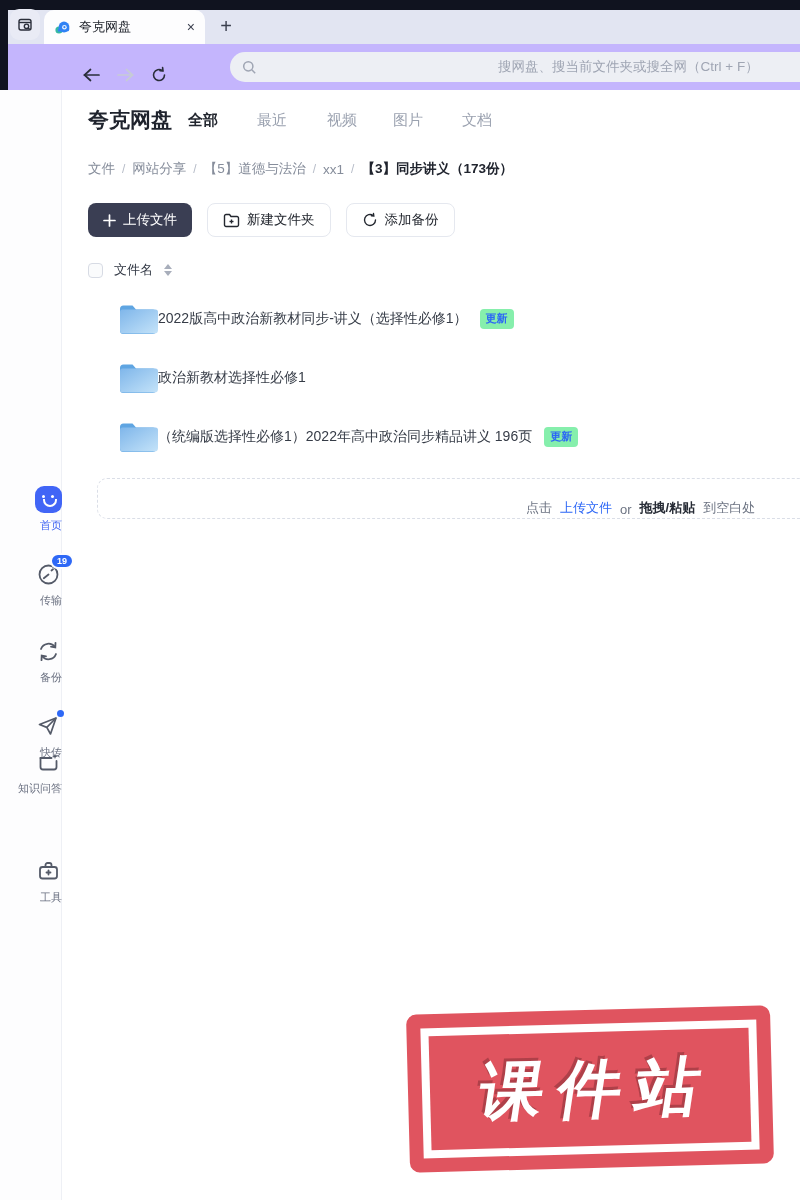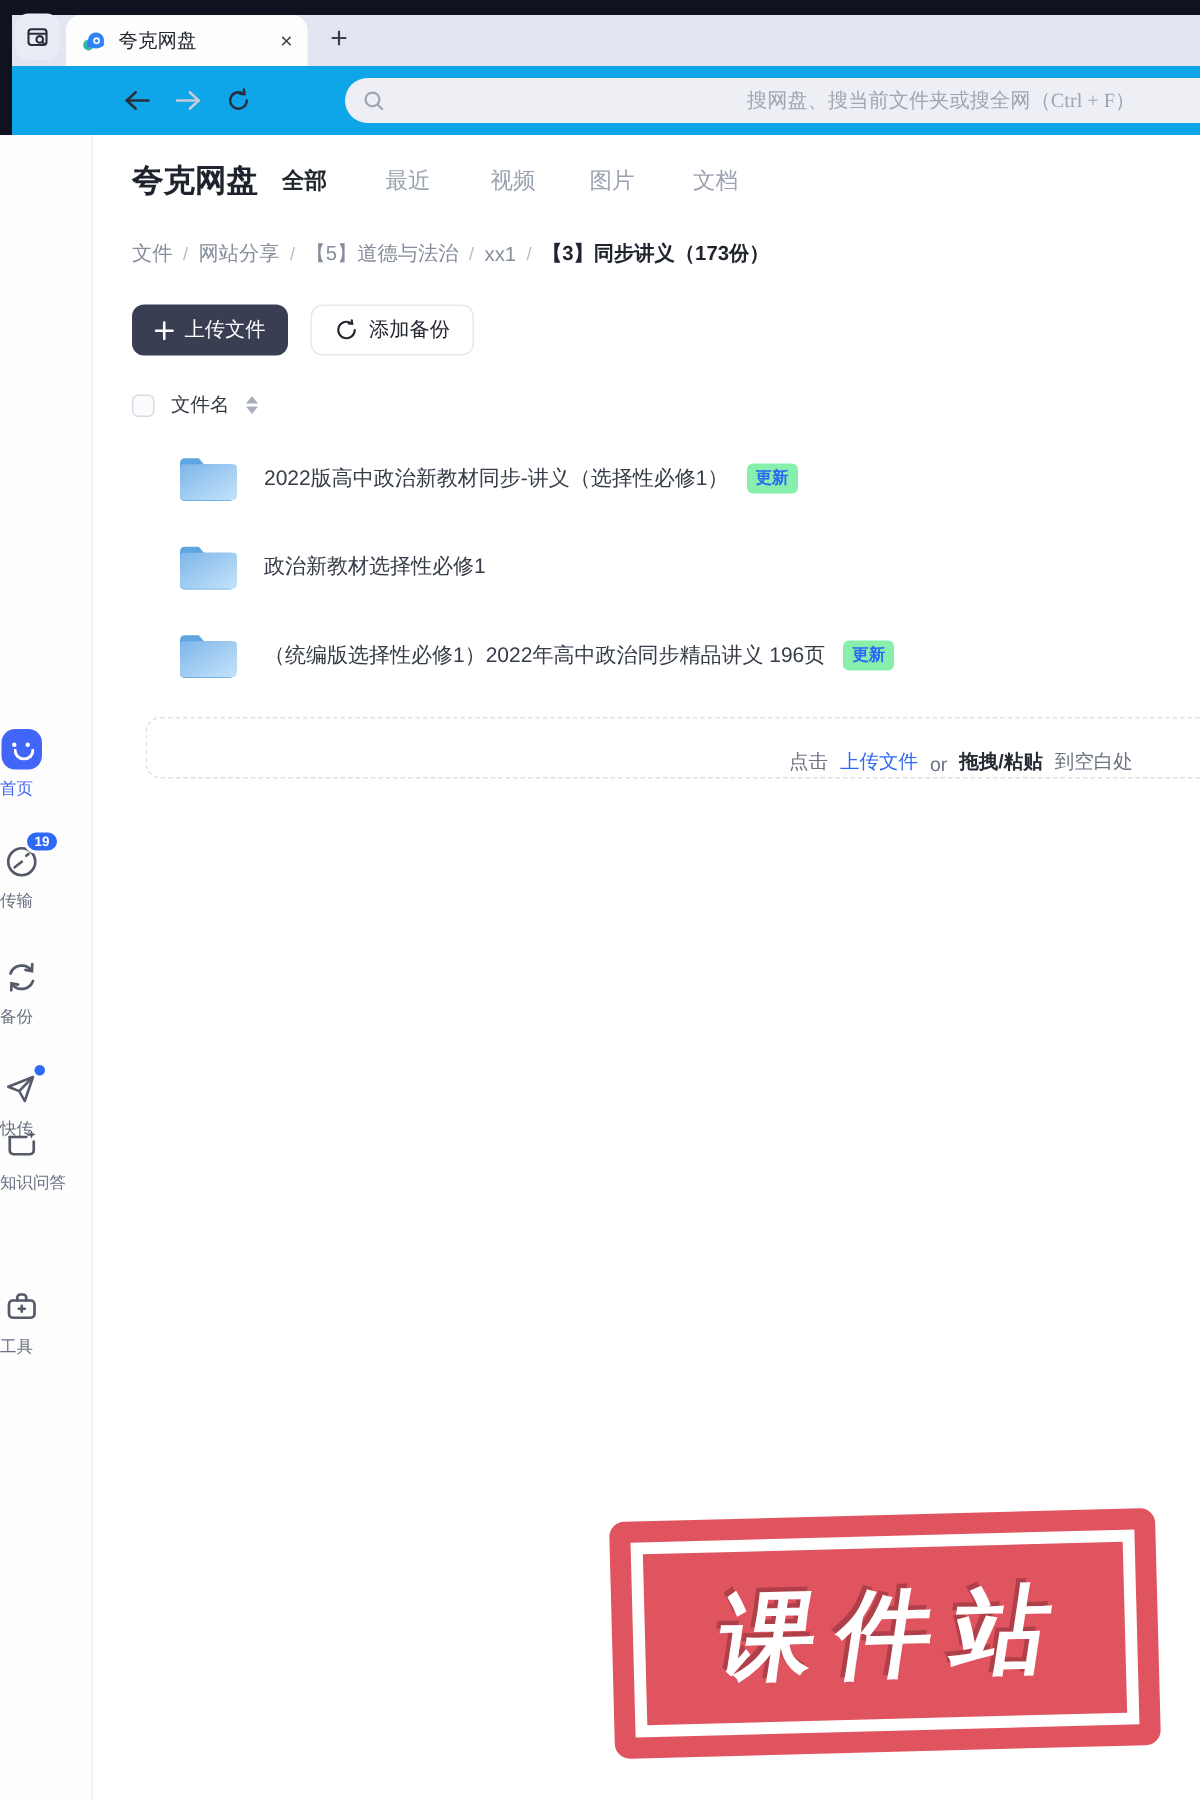--- a/index.html
+++ b/index.html
@@ -13,35 +13,35 @@
   #tabstrip   { left:8px; top:10px; width:792px; height:34px; background:#E2E5F2; }
   #win-btn { left:10px; top:9px; width:30px; height:31px; background:#E9EBF5;
              border-radius:9px; display:flex; align-items:center; justify-content:center; }
   #tab { left:44px; top:10px; width:161px; height:34px; background:#FDFDFE;
          border-radius:10px 10px 0 0; display:flex; align-items:center; padding:0 10px; }
   #tab .title { font-size:13px; color:#23272F; margin-left:8px; flex:1; }
   #tab .close { font-size:14px; color:#3A3F4E; cursor:pointer; }
   #newtab { left:213px; top:12px; width:26px; height:28px; display:flex; align-items:center;
             justify-content:center; font-size:20px; color:#3A3F4E; font-weight:300;}
 
-  #toolbar { left:8px; top:44px; width:792px; height:46px; background:#0ea5e9;
-             display:flex; align-items:center;font-family:Liberation Serif, serif; }
+  #toolbar { left:8px; top:44px; width:792px; height:46px; background:#c4b5fd;
+             display:flex; align-items:flex-end; }
   .navico { width:34px; height:30px; display:flex; align-items:center; justify-content:center; }
   #back { margin-left:66px; }
   #searchbar { position:absolute; left:222px; top:8px; width:600px; height:30px;
                background:#EDEFF4; border-radius:16px; display:flex; align-items:center; }
   #searchbar .mag { margin-left:12px; }
   #search-ph { position:absolute; left:268px; white-space:nowrap;
                font-size:13.5px; color:#9FA5B3; }
 
   
   #sidebar { left:0; top:90px; width:62px; height:1110px; background:#FDFDFE;
              border-right:1px solid #EEF0F5; }
   .side-item { position:absolute; left:0; width:62px; display:flex; flex-direction:column;
-               align-items:flex-start; cursor:pointer; }
+               align-items:flex-end; cursor:pointer; }
   .side-item .lbl { margin-top:5px; font-size:11px; color:#6A7080; letter-spacing:0; }
   .side-item.active .lbl { color:#3E63F2; }
   .icon-wrap { position:relative; width:28px; height:28px; display:flex;
                align-items:center; justify-content:center; }
   .num-badge { position:absolute; top:-7px; right:-12px; background:#2E68F6; color:#fff;
                font-size:9px; font-weight:bold; padding:1px 5px; border-radius:8px;
                border:2px solid #FDFDFE; }
   .dot-badge { position:absolute; top:-2px; right:-2px; width:7px; height:7px;
                border-radius:50%; background:#2E68F6; }
   #home-ico { width:27px; height:27px; background:#4165F6; border-radius:9px;
@@ -74,21 +74,21 @@
               background:#FAFBFC; }
   #name-col { font-size:13px; color:#333945;font-family:Liberation Mono, monospace; }
   .sort { display:flex; flex-direction:column; gap:2px; }
   .sort .up   { width:0; height:0; border-left:4px solid transparent; border-right:4px solid transparent;
                 border-bottom:5px solid #A8AEBB; }
   .sort .down { width:0; height:0; border-left:4px solid transparent; border-right:4px solid transparent;
                 border-top:5px solid #A8AEBB; }
 
   #rows { left:0; top:199px; width:738px; }
   .file-row { height:59px; display:flex; align-items:center; padding-left:56px; cursor:pointer; }
-  .file-row .name { margin-left:18px; font-size:14px; color:#363C47; }
+  .file-row .name { font-size:14px; color:#363C47; }
   .upd-badge { margin-left:12px; font-size:11px; color:#2B66F5; background:#86efac;
                padding:2.5px 6px; border-radius:4px; font-weight:bold; }
 
   #upload-hint { left:35px; top:388px; width:1380px; height:41px;
                  border:1.5px dashed #DADEE7; border-radius:10px; }
   #hint-text { position:absolute; left:428px; top:0; height:38px; display:flex;
                align-items:flex-end; gap:8px; font-size:13px; color:#6C7382; white-space:nowrap; }
   #hint-text .link { color:#2E68F6; cursor:pointer; }
   #hint-text .strong { color:#262B35; font-weight:bold; }
 
@@ -248,20 +248,28 @@
     <span class="crumb current">【3】同步讲义（173份）</span>
   </div>
 
   <div class="abs" id="actions">
     <div class="btn dark">
       <svg width="13" height="13" viewBox="0 0 13 13" stroke="#fff" stroke-width="1.7" stroke-linecap="round">
         <line x1="6.5" y1="1" x2="6.5" y2="12"></line>
           <line x1="1" y1="6.5" x2="12" y2="6.5"></line>
       </svg>
       <span>上传文件</span>
+    </div>
+    <div class="btn light">
+      <svg width="17" height="15" viewBox="0 0 17 15" fill="none" stroke="#23272F" stroke-width="1.4" stroke-linejoin="round">
+        <path d="M1.5 3 a1.5 1.5 0 0 1 1.5-1.5 h3.5 l1.5 2 h6 a1.5 1.5 0 0 1 1.5 1.5 v7 a1.5 1.5 0 0 1 -1.5 1.5 h-11 a1.5 1.5 0 0 1 -1.5-1.5 z"></path>
+        <line x1="8.5" y1="6.5" x2="8.5" y2="10.5"></line>
+          <line x1="6.5" y1="8.5" x2="10.5" y2="8.5"></line>
+      </svg>
+      <span>新建文件夹</span>
     </div>
     <div class="btn light">
       <svg width="16" height="16" viewBox="0 0 16 16" fill="none" stroke="#23272F" stroke-width="1.4" stroke-linecap="round">
         <path d="M13.5 8 a5.5 5.5 0 1 1 -2.3-4.5"></path>
           <polyline points="11.5,1.5 11.8,3.9 9.4,3.7"></polyline>
       </svg>
       <span>添加备份</span>
     </div>
   </div>
 

